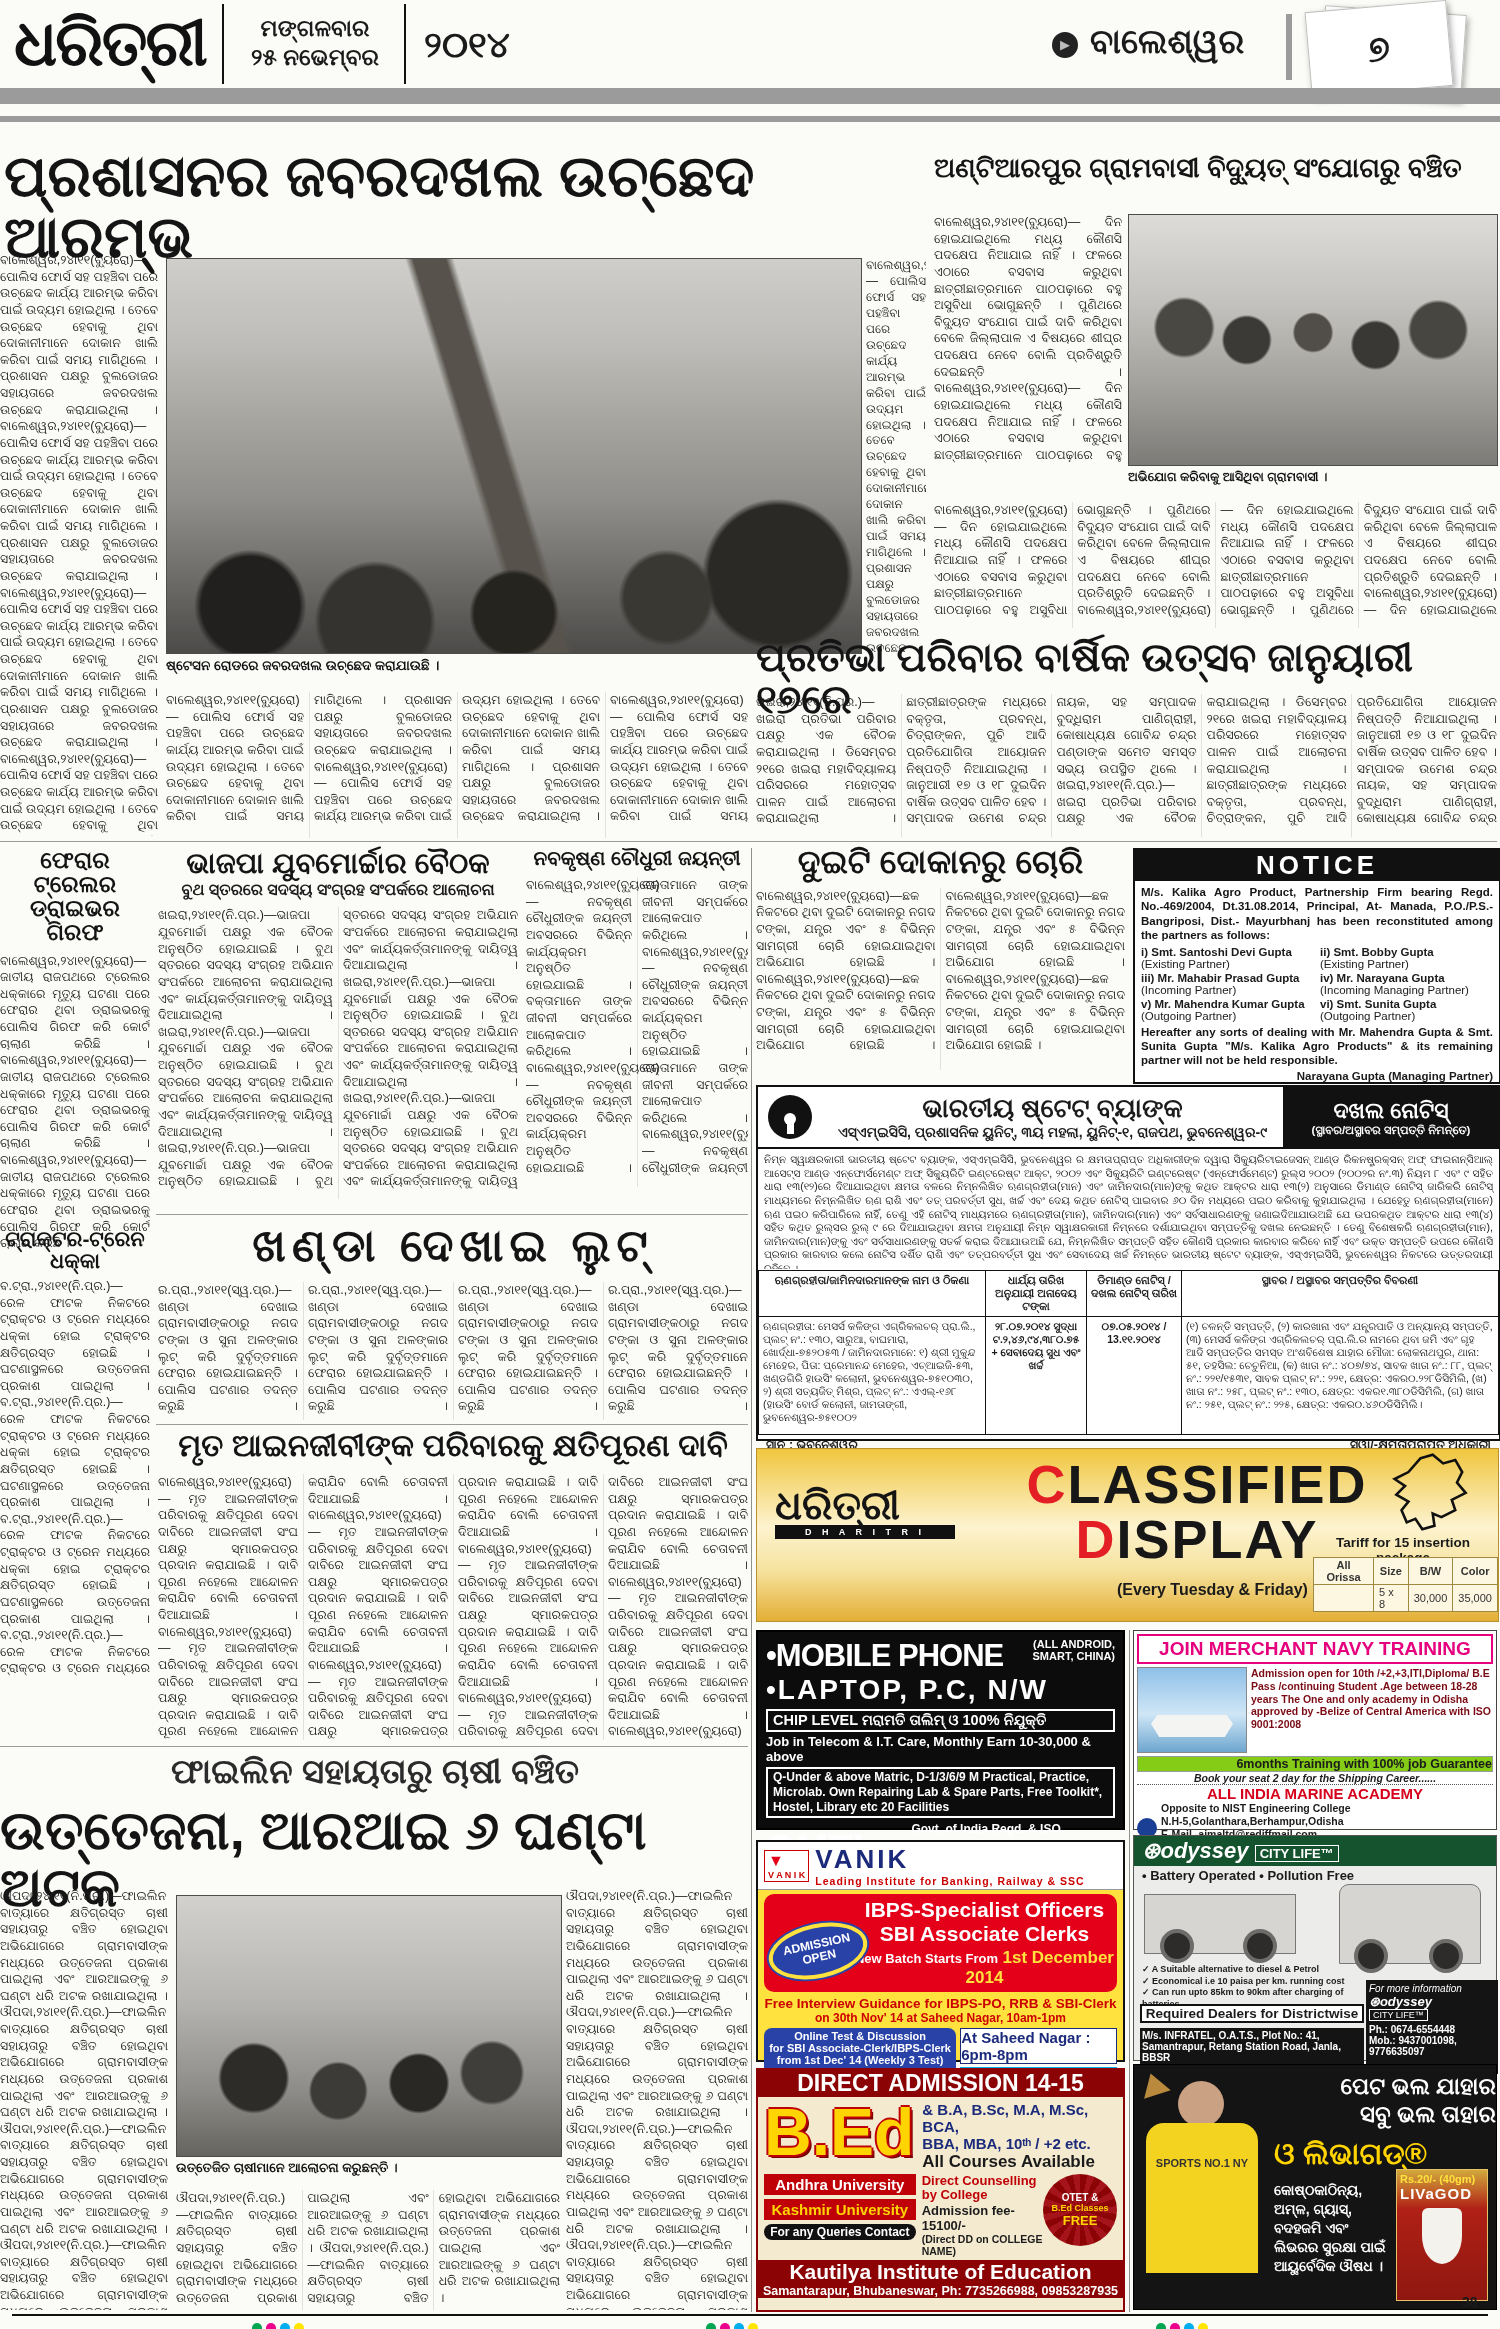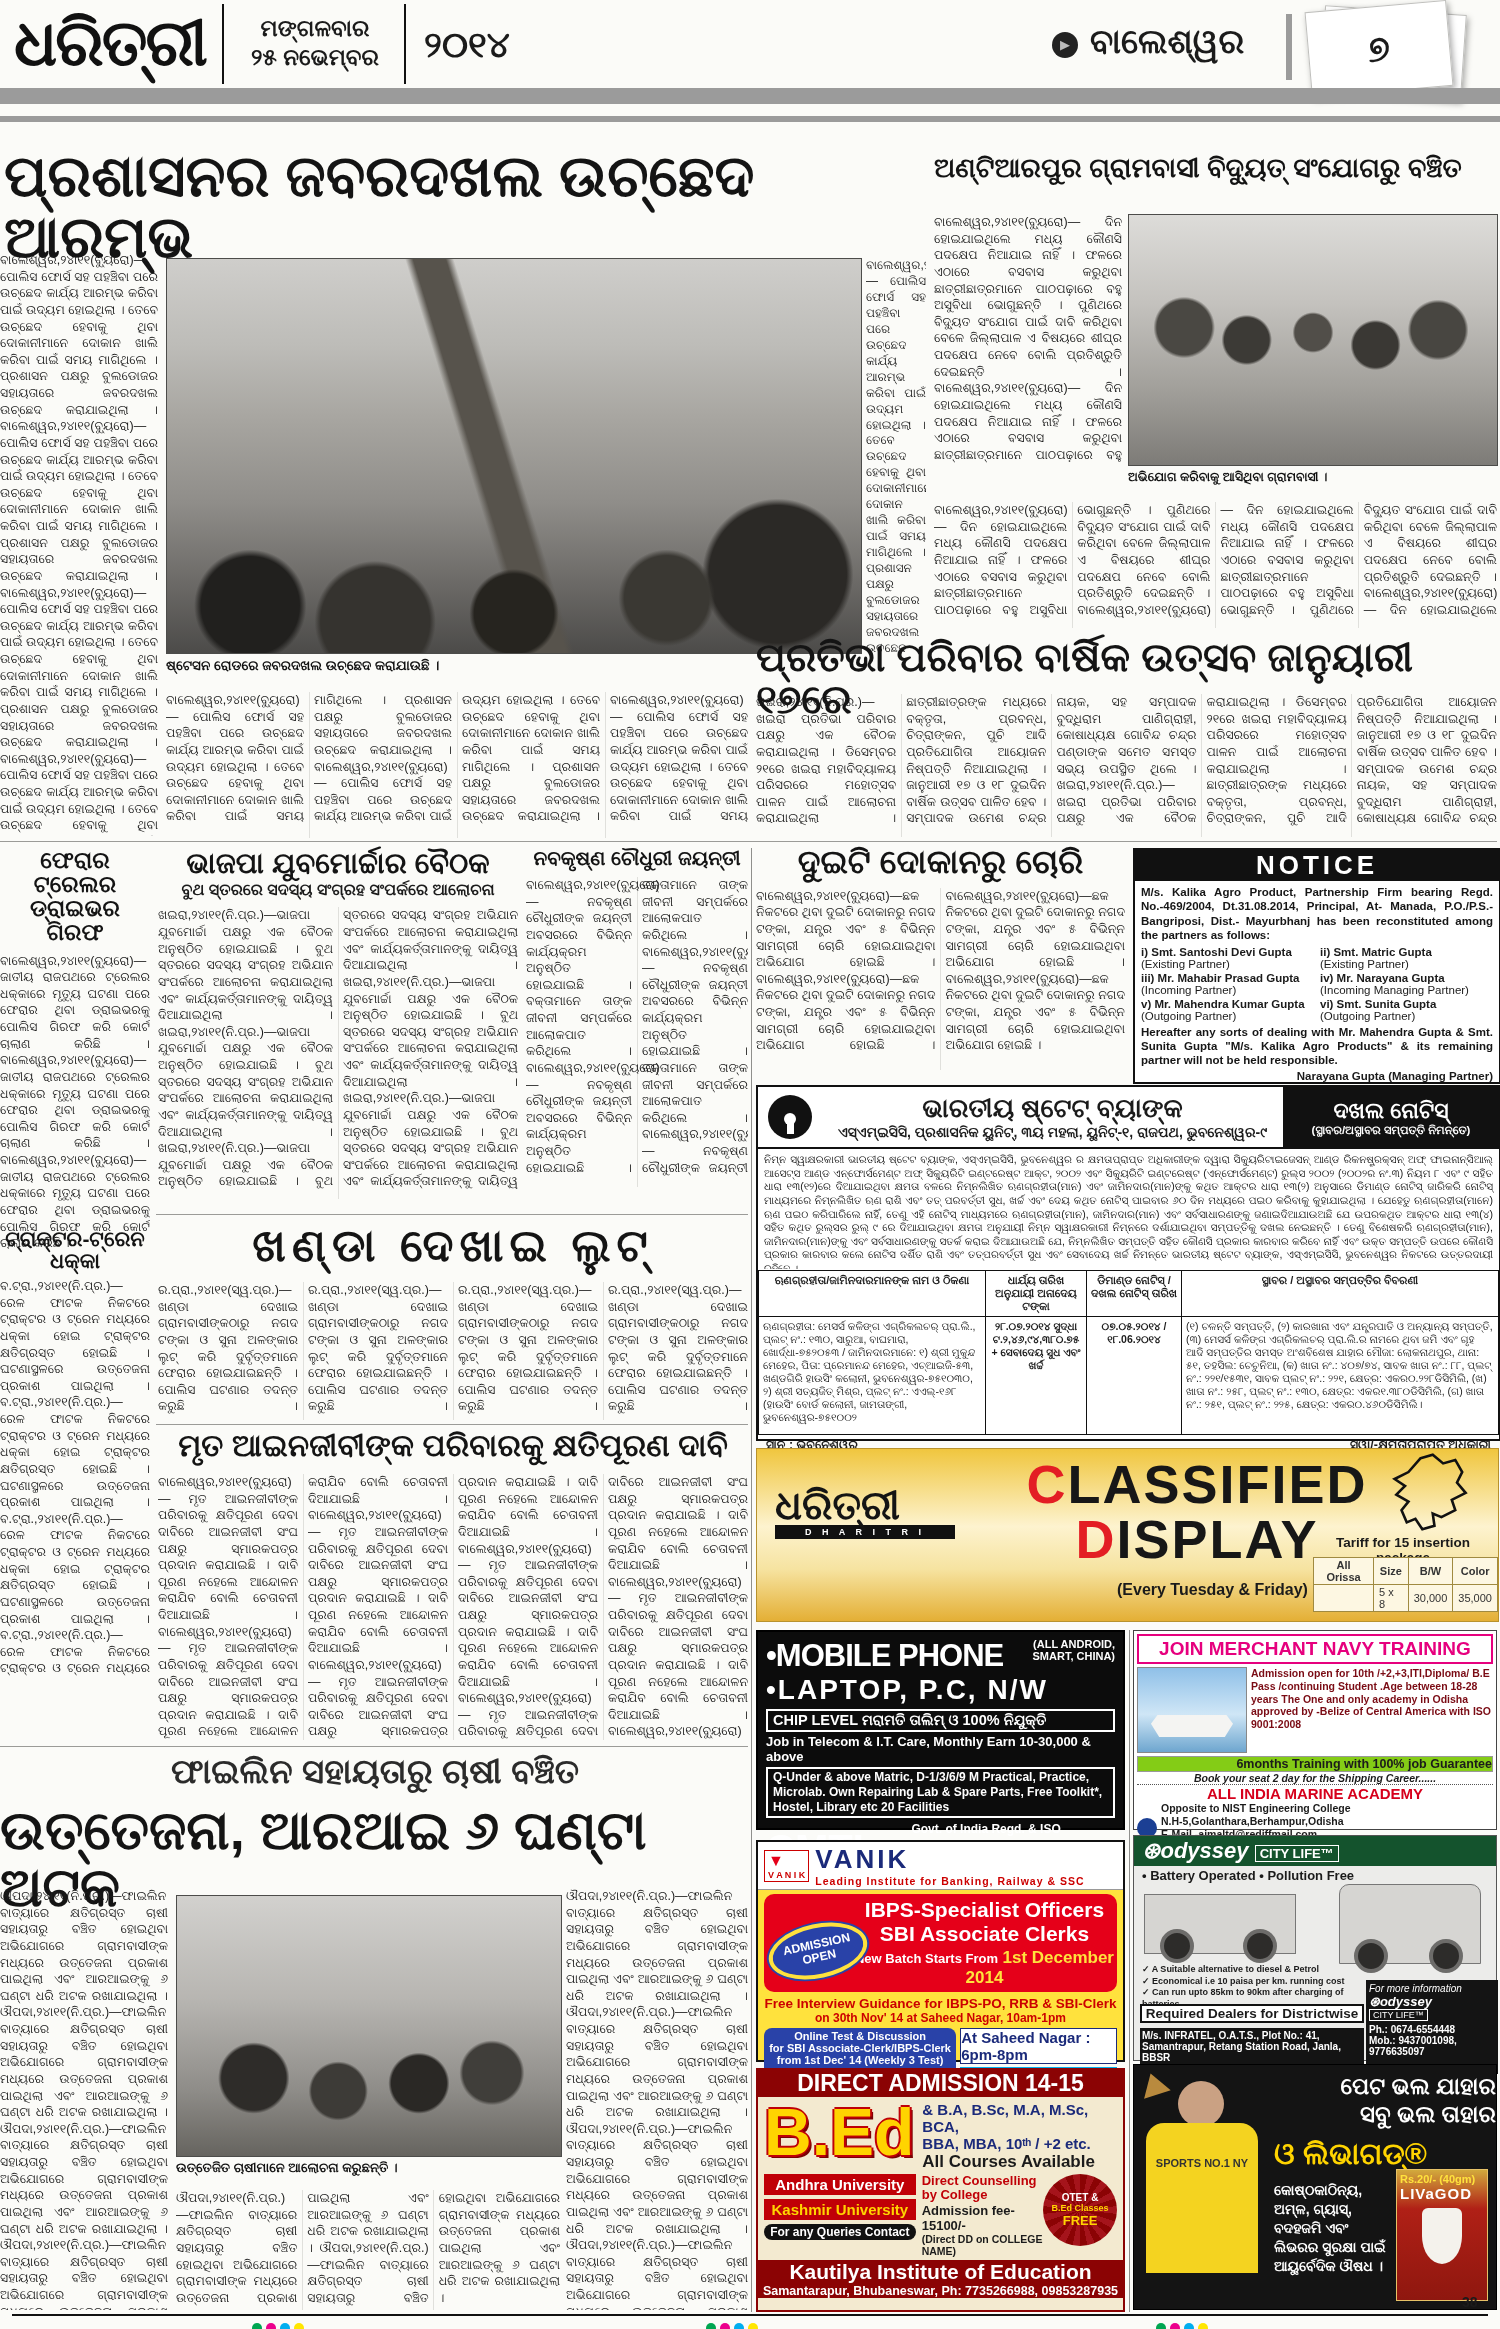--- a/index.html
+++ b/index.html
@@ -172,21 +172,21 @@
     <div class="hl" style="font-size:33px;text-align:center;">ଦୁଇଟି ଦୋକାନରୁ ଚୋରି</div>
     <div class="bt cols2" style="margin-top:8px;height:182px;">ବାଲେଶ୍ୱର,୨୪ା୧୧(ବ୍ୟୁରୋ)—ଛକ ନିକଟରେ ଥିବା ଦୁଇଟି ଦୋକାନରୁ ନଗଦ ଟଙ୍କା, ଯନ୍ତ୍ର ଏବଂ ୫ ବିଭିନ୍ନ ସାମଗ୍ରୀ ଚୋରି ହୋଇଯାଇଥିବା ଅଭିଯୋଗ ହୋଇଛି । ବାଲେଶ୍ୱର,୨୪ା୧୧(ବ୍ୟୁରୋ)—ଛକ ନିକଟରେ ଥିବା ଦୁଇଟି ଦୋକାନରୁ ନଗଦ ଟଙ୍କା, ଯନ୍ତ୍ର ଏବଂ ୫ ବିଭିନ୍ନ ସାମଗ୍ରୀ ଚୋରି ହୋଇଯାଇଥିବା ଅଭିଯୋଗ ହୋଇଛି । ବାଲେଶ୍ୱର,୨୪ା୧୧(ବ୍ୟୁରୋ)—ଛକ ନିକଟରେ ଥିବା ଦୁଇଟି ଦୋକାନରୁ ନଗଦ ଟଙ୍କା, ଯନ୍ତ୍ର ଏବଂ ୫ ବିଭିନ୍ନ ସାମଗ୍ରୀ ଚୋରି ହୋଇଯାଇଥିବା ଅଭିଯୋଗ ହୋଇଛି । ବାଲେଶ୍ୱର,୨୪ା୧୧(ବ୍ୟୁରୋ)—ଛକ ନିକଟରେ ଥିବା ଦୁଇଟି ଦୋକାନରୁ ନଗଦ ଟଙ୍କା, ଯନ୍ତ୍ର ଏବଂ ୫ ବିଭିନ୍ନ ସାମଗ୍ରୀ ଚୋରି ହୋଇଯାଇଥିବା ଅଭିଯୋଗ ହୋଇଛି ।</div>
   </div>
 
   <div class="abs notice-box" style="left:1133px;top:848px;width:364px;height:232px;">
     <div class="notice-bar">NOTICE</div>
     <div style="padding:4px 6px 2px 6px;">
       <div class="notice-body">M/s. Kalika Agro Product, Partnership Firm bearing Regd. No.-469/2004, Dt.31.08.2014, Principal, At- Manada, P.O./P.S.- Bangriposi, Dist.- Mayurbhanj has been reconstituted among the partners as follows:</div>
       <div class="notice-grid" style="margin-top:3px;">
         <div><span>i) Smt. Santoshi Devi Gupta</span><br><span style="font-weight:normal;">(Existing Partner)</span></div>
-        <div><span>ii) Smt. Matric Gupta</span><br><span style="font-weight:normal;">(Existing Partner)</span></div>
+        <div><span>ii) Smt. Bobby Gupta</span><br><span style="font-weight:normal;">(Existing Partner)</span></div>
         <div><span>iii) Mr. Mahabir Prasad Gupta</span><br><span style="font-weight:normal;">(Incoming Partner)</span></div>
         <div><span>iv) Mr. Narayana Gupta</span><br><span style="font-weight:normal;">(Incoming Managing Partner)</span></div>
         <div><span>v) Mr. Mahendra Kumar Gupta</span><br><span style="font-weight:normal;">(Outgoing Partner)</span></div>
         <div><span>vi) Smt. Sunita Gupta</span><br><span style="font-weight:normal;">(Outgoing Partner)</span></div>
       </div>
       <div class="notice-body" style="margin-top:3px;">Hereafter any sorts of dealing with Mr. Mahendra Gupta &amp; Smt. Sunita Gupta "M/s. Kalika Agro Products" &amp; its remaining partner will not be held responsible.</div>
       <div style="text-align:right;font-size:11.5px;font-weight:900;margin-top:2px;">Narayana Gupta (Managing Partner)</div>
     </div>
   </div>
 
@@ -209,21 +209,21 @@
       <tbody>
           <tr>
         <th style="width:218px;">ଋଣଗ୍ରହୀତା/ଜାମିନଦାରମାନଙ୍କ ନାମ ଓ ଠିକଣା</th>
         <th style="width:92px;">ଧାର୍ଯ୍ୟ ତାରିଖ ଅନୁଯାୟୀ ଅନାଦେୟ ଟଙ୍କା</th>
         <th style="width:86px;">ଡିମାଣ୍ଡ ନୋଟିସ୍ / ଦଖଲ ନୋଟିସ୍ ତାରିଖ</th>
         <th>ସ୍ଥାବର / ଅସ୍ଥାବର ସମ୍ପତ୍ତିର ବିବରଣୀ</th>
       </tr>
       <tr style="height:118px;">
         <td>ଋଣଗ୍ରହୀତା: ମେସର୍ସ କଳିଙ୍ଗ ଏଗ୍ରିକଲଚର୍ ପ୍ରା.ଲି., ପ୍ଲଟ୍ ନଂ.: ୧୩୦, ସାରୁଆ, ବାଘମାରା, ଖୋର୍ଦ୍ଧା-୭୫୨୦୫୩ / ଜାମିନଦାରମାନେ: ୧) ଶ୍ରୀ ମୁକୁନ୍ଦ ମେହେର, ପିତା: ପ୍ରେମାନନ୍ଦ ମେହେର, ଏଚ୍ଆଇଜି-୫୩, ଖଣ୍ଡଗିରି ହାଉସିଂ କଲୋନୀ, ଭୁବନେଶ୍ୱର-୭୫୧୦୩୦, ୨) ଶ୍ରୀ ସତ୍ୟଜିତ୍ ମିଶ୍ର, ପ୍ଲଟ୍ ନଂ.: ଏଏଲ୍-୧୬୮ (ହାଉସିଂ ବୋର୍ଡ କଲୋନୀ, ଜାମତାଙ୍ଗୀ, ଭୁବନେଶ୍ୱର-୭୫୧୦୦୨</td>
         <td style="text-align:center;font-weight:bold;">୨୮.୦୭.୨୦୧୪ ସୁଦ୍ଧା ଟ.୨,୪୬,୯୪,୩୮୦.୭୫ + ସେବାଦେୟ ସୁଧ ଏବଂ ଖର୍ଚ୍ଚ</td>
-        <td style="text-align:center;font-weight:bold;">୦୭.୦୫.୨୦୧୪ / ୧୮.06.୨୦୧୪</td>
+        <td style="text-align:center;font-weight:bold;">୦୭.୦୫.୨୦୧୪ / 13.୧୧.୨୦୧୪</td>
         <td>(୧) ଚଳନ୍ତି ସମ୍ପତ୍ତି, (୨) କାରଖାନା ଏବଂ ଯନ୍ତ୍ରପାତି ଓ ଅନ୍ୟାନ୍ୟ ସମ୍ପତ୍ତି, (୩) ମେସର୍ସ କଳିଙ୍ଗ ଏଗ୍ରିକଲଚର୍ ପ୍ରା.ଲି.ର ନାମରେ ଥିବା ଜମି ଏବଂ ଗୃହ ଆଦି ସମ୍ପତ୍ତିର ସମସ୍ତ ଅଂଶବିଶେଷ ଯାହାର ମୌଜା: ଲୋକନାଥପୁର, ଥାନା: ୫୧, ତହସିଲ: ଚେଚୁନିଆ, (କ) ଖାତା ନଂ.: ୪୦୭/୭୪, ସାବକ ଖାତା ନଂ.: ୮୮, ପ୍ଲଟ୍ ନଂ.: ୨୨୧/୧୫୩୧, ସାବକ ପ୍ଲଟ୍ ନଂ.: ୨୨୧, କ୍ଷେତ୍ର: ଏକର୦.୨୨୮ଡିସିମିଲି, (ଖ) ଖାତା ନଂ.: ୨୫୮, ପ୍ଲଟ୍ ନଂ.: ୧୩୦, କ୍ଷେତ୍ର: ଏକର୧.୩୮୦ଡିସିମିଲି, (ଗ) ଖାତା ନଂ.: ୨୫୧, ପ୍ଲଟ୍ ନଂ.: ୨୨୫, କ୍ଷେତ୍ର: ଏକର୦.୪୬୦ଡିସିମିଲି।</td>
       </tr>
     </tbody>
       </table>
     <div style="display:flex;justify-content:space-between;padding:3px 8px;font-size:12.5px;font-weight:900;">
       <div>
         <div>ସ୍ଥାନ : ଭୁବନେଶ୍ୱର</div>
           <div>ତାରିଖ : ୨୪.୧୧.୨୦୧୪</div>
       </div>
       <div style="text-align:right;">

